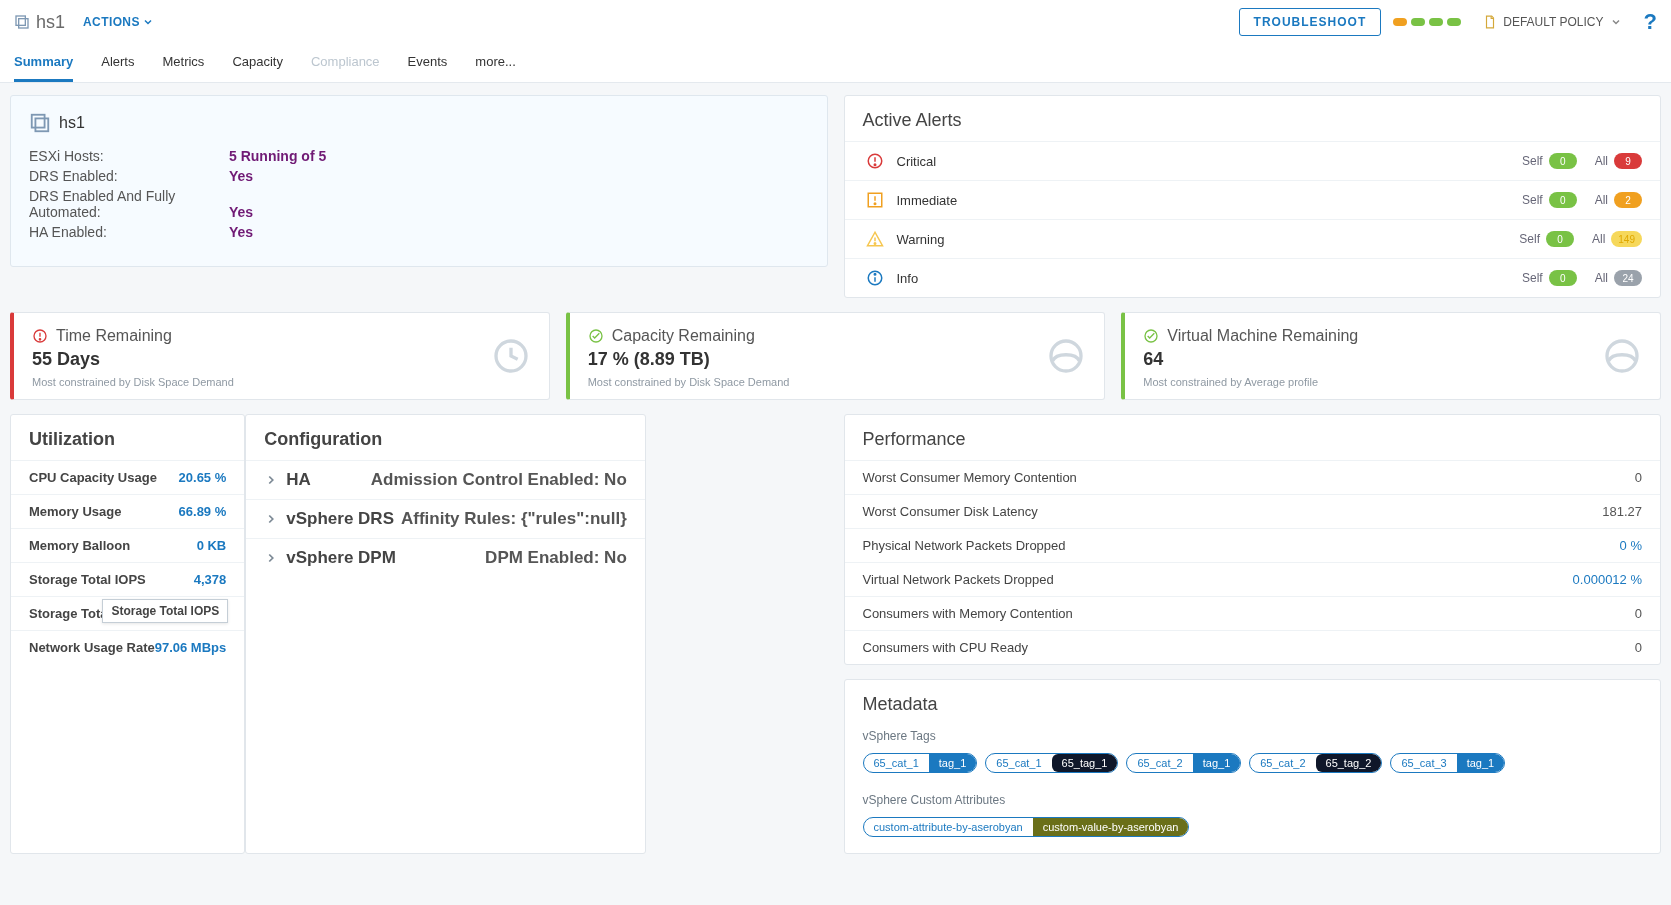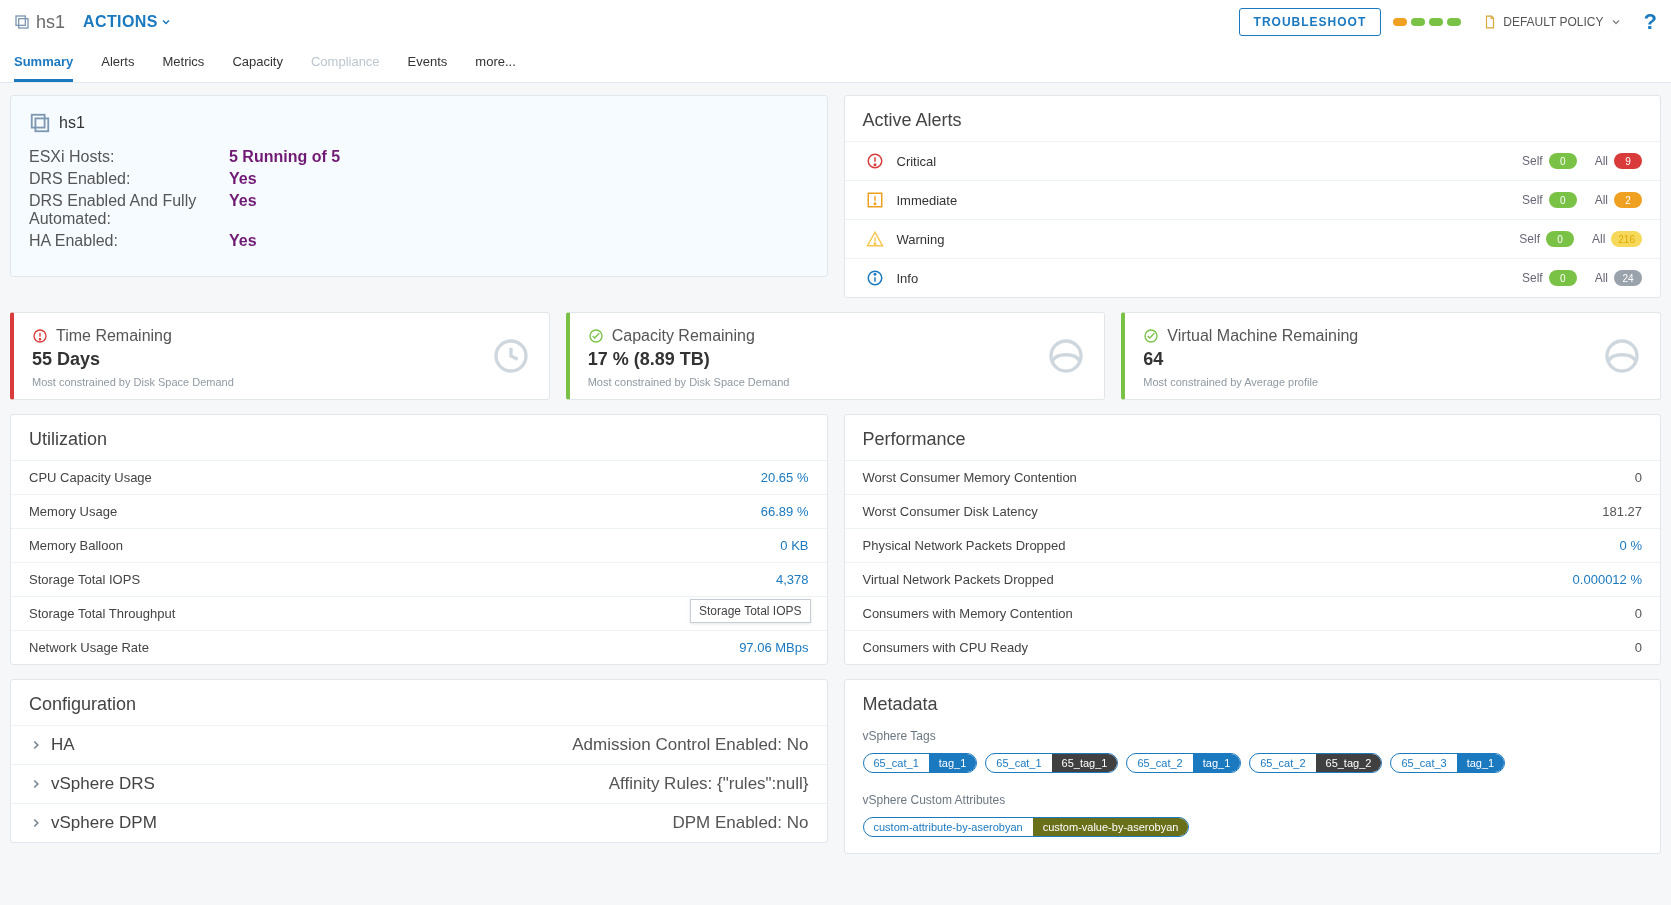--- a/index.html
+++ b/index.html
@@ -2,21 +2,21 @@
 <html><head>
 <meta charset="utf-8">
 <style>
   * { box-sizing: border-box; margin: 0; padding: 0; font-family: "Segoe UI", Arial, sans-serif; }
   body { background: #f5f7f9; color: #333; font-size: 13px; }
 
   
   .topbar { display:flex; align-items:center; padding:8px 14px; background:#fff; }
   .cluster-icon { width:16px; height:16px; margin-right:6px; color:#7e98b3; }
   .title { font-size:18px; color:#6b6b6b; margin-right:18px;}
-  .actions-link { color:#1b79c0; font-size:16px; font-weight:600; letter-spacing:.4px; cursor:pointer; display:flex; align-items:center;}
+  .actions-link { color:#1b79c0; font-size:12px; font-weight:600; letter-spacing:.4px; cursor:pointer; display:flex; align-items:center;}
   .actions-link svg { margin-left:2px; }
   .topbar-spacer { flex:1; }
   .troubleshoot-btn { border:1px solid #1b79c0; color:#1b79c0; background:#fff; padding:6px 14px; font-size:12px; letter-spacing:1px; font-weight:600; border-radius:3px; cursor:pointer; margin-right:12px;}
   .health-dots { display:flex; gap:4px; margin-right:22px;}
   .health-dots span { width:14px; height:8px; border-radius:5px; display:inline-block;}
   .policy { color:#555; font-size:12px; display:flex; align-items:center; gap:6px; margin-right:22px; cursor:pointer;}
   .help-icon { color:#1b79c0; font-size:22px; font-weight:600; cursor:pointer;}
 
   
   .tabs { display:flex; gap:28px; padding:0 14px; background:#fff; border-bottom:1px solid #e4e9ee; }
@@ -27,21 +27,21 @@
   .page { padding:12px 10px 24px 10px; }
   .row { display:flex; gap:16px; margin-bottom:14px;}
   .col { flex:1; min-width:0;}
   .card { background:#fff; border:1px solid #e1e6eb; border-radius:3px; }
 
   
   .summary-card { padding:16px 18px 22px 18px; background:#f6fbff; border:1px solid #dfe7ee;}
   .summary-head { display:flex; align-items:center; margin-bottom:14px;}
   .summary-head .sicon { width:22px; height:22px; margin-right:8px; color:#7e98b3;}
   .summary-head .sname { font-size:16px; color:#333; }
-  .kv { display:flex; font-size:16px; color:#555; margin-bottom:4px;}
+  .kv { display:flex; font-size:14px; color:#555; margin-bottom:4px;align-items:flex-end;}
   .kv .k { width:200px; }
   .kv .v { font-weight:600; color:#701a75;}
 
   .section-title { font-size:18px; color:#444; padding:14px 18px 10px 18px;}
   .alert-row { display:flex; align-items:center; padding:10px 18px; border-top:1px solid #eef2f5; font-size:13px;}
   .alert-row .glyph { width:24px; display:flex; justify-content:center;}
   .alert-row .name { flex:1; color:#333; margin-left:10px;}
   .alert-cell { display:flex; align-items:center; gap:6px; margin-left:18px; font-size:12px; color:#667;}
   .pill { display:inline-flex; align-items:center; justify-content:center; min-width:28px; height:16px; border-radius:9px; font-size:10px; color:#fff; padding:0 7px;}
   .pill.green { background:#79c245; }
@@ -73,21 +73,21 @@
   .config-row .clabel { flex:1; color:#444;}
   .config-row .cval { color:#555;margin-left:7px;}
 
   
   .sub-label { font-size:12px; color:#6b7782; padding:4px 18px 10px 18px;}
   .chip-row { display:flex; flex-wrap:wrap; gap:8px; padding:0 18px 16px 18px;}
   .chip { display:inline-flex; align-items:center; border:1px solid #1b79c0; border-radius:14px; overflow:hidden; font-size:11px; color:#1b79c0; cursor:default;}
   .chip .c1 { padding:3px 10px;}
   .chip .c2 { background:#1b79c0; color:#fff; padding:3px 10px;}
   .chip.dark .c2 { background:#6a6f19; }
-  .chip.alt .c2 { background:#404040; }
+  .chip.alt .c2 { background:#0f172a;border-radius:6px; }
 
   svg { display:block; }
 </style>
 </head>
 <body>
 
 <div class="topbar">
   <svg class="cluster-icon" viewBox="0 0 24 24" fill="none" stroke="currentColor" stroke-width="2">
       <rect x="3" y="3" width="14" height="14"></rect>
       <rect x="7" y="7" width="14" height="14"></rect>
@@ -210,21 +210,21 @@
                   <circle cx="12" cy="18" r="1" fill="#f6c64f"></circle>
                 </svg>
               </span>
               <span class="name">Warning</span>
               <span class="alert-cell">
                 <span>Self</span>
                 <span class="pill green">0</span>
               </span>
               <span class="alert-cell">
                 <span>All</span>
-                <span class="pill yellow">216</span>
+                <span class="pill yellow">149</span>
               </span>
             </div>
             <div class="alert-row">
               <span class="glyph">
                 <svg width="18" height="18" viewBox="0 0 24 24" fill="none" stroke="#1b79c0" stroke-width="2">
                   <circle cx="12" cy="12" r="9"></circle>
                   <line x1="12" y1="11" x2="12" y2="17"></line>
                   <circle cx="12" cy="7" r="1" fill="#1b79c0"></circle>
                 </svg>
               </span>
@@ -298,21 +298,21 @@
         <div class="kicon">
           <svg viewBox="0 0 24 24" fill="none" stroke="currentColor" stroke-width="2">
             <circle cx="12" cy="12" r="9"></circle>
             <path d="M4 15c2-5 14-5 16 0"></path>
           </svg>
         </div>
       </div>
     </div>
 
   <div class="row">
-    <div class="col" style="display:flex; flex-direction:column; gap:14px;">
+    <div class="col" style="display:flex; flex-direction:row; font-weight:bold;">
       <div class="card table-card">
         <div class="section-title">Utilization</div>
         <div id="util-rows">
             <div class="metric-row">
               <span class="mlabel">CPU Capacity Usage</span>
               <span class="mval ">20.65 %</span>
             </div>
             <div class="metric-row">
               <span class="mlabel">Memory Usage</span>
               <span class="mval ">66.89 %</span>

